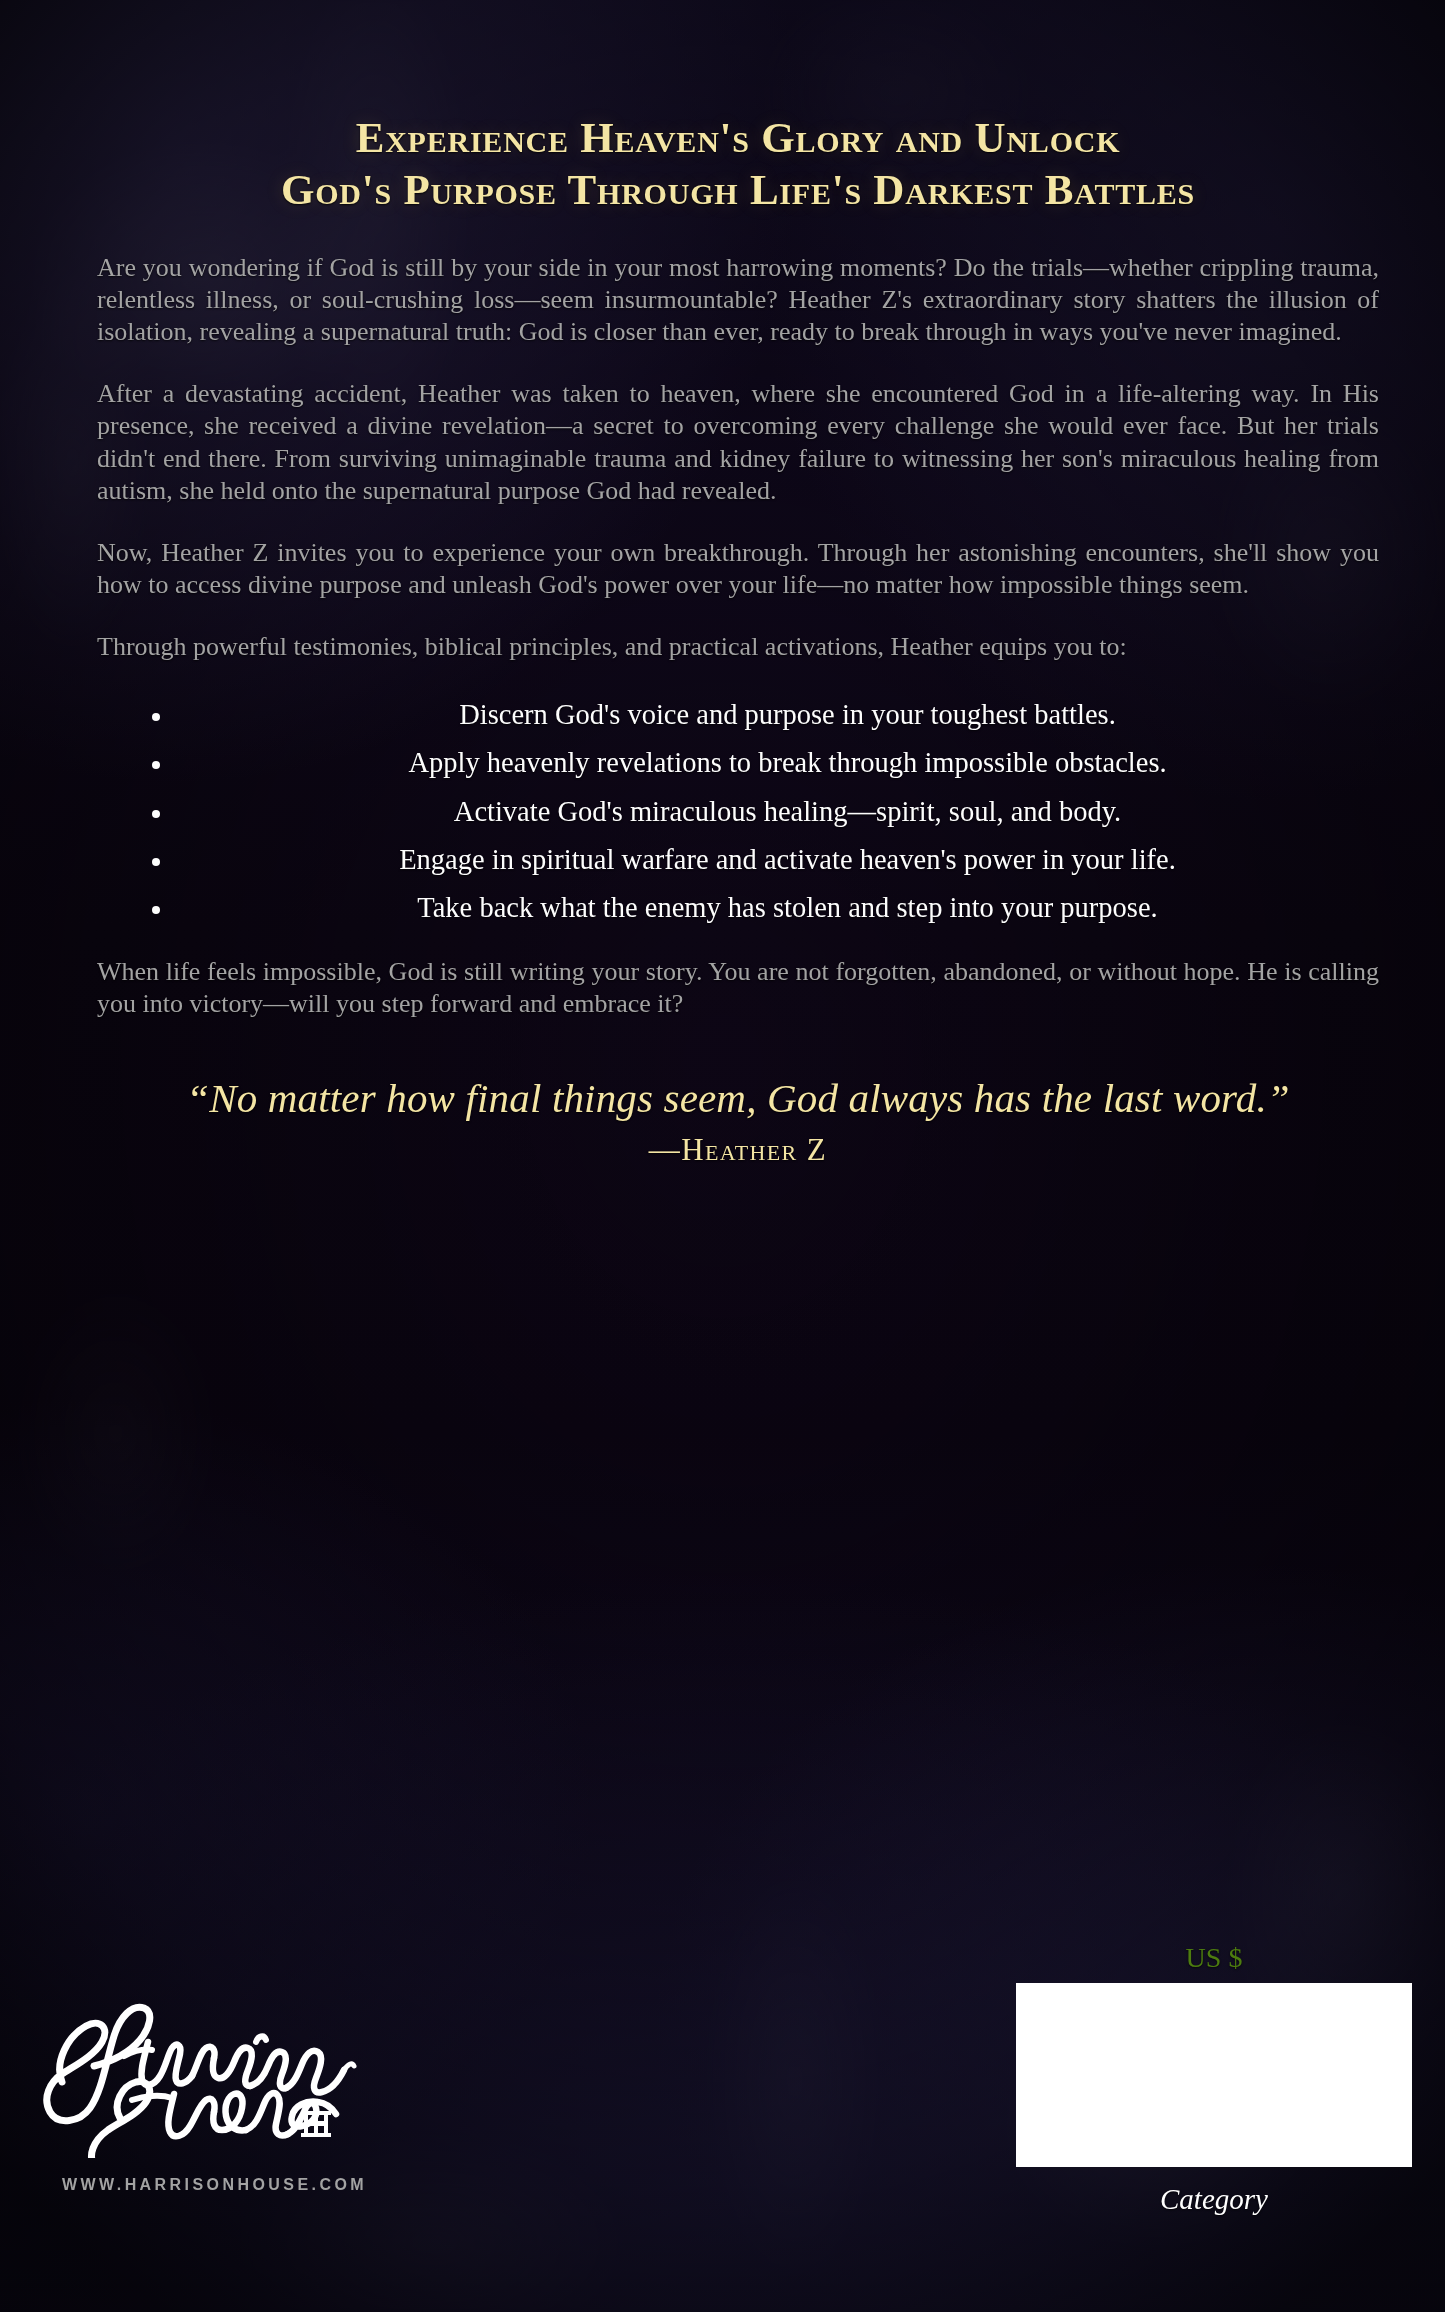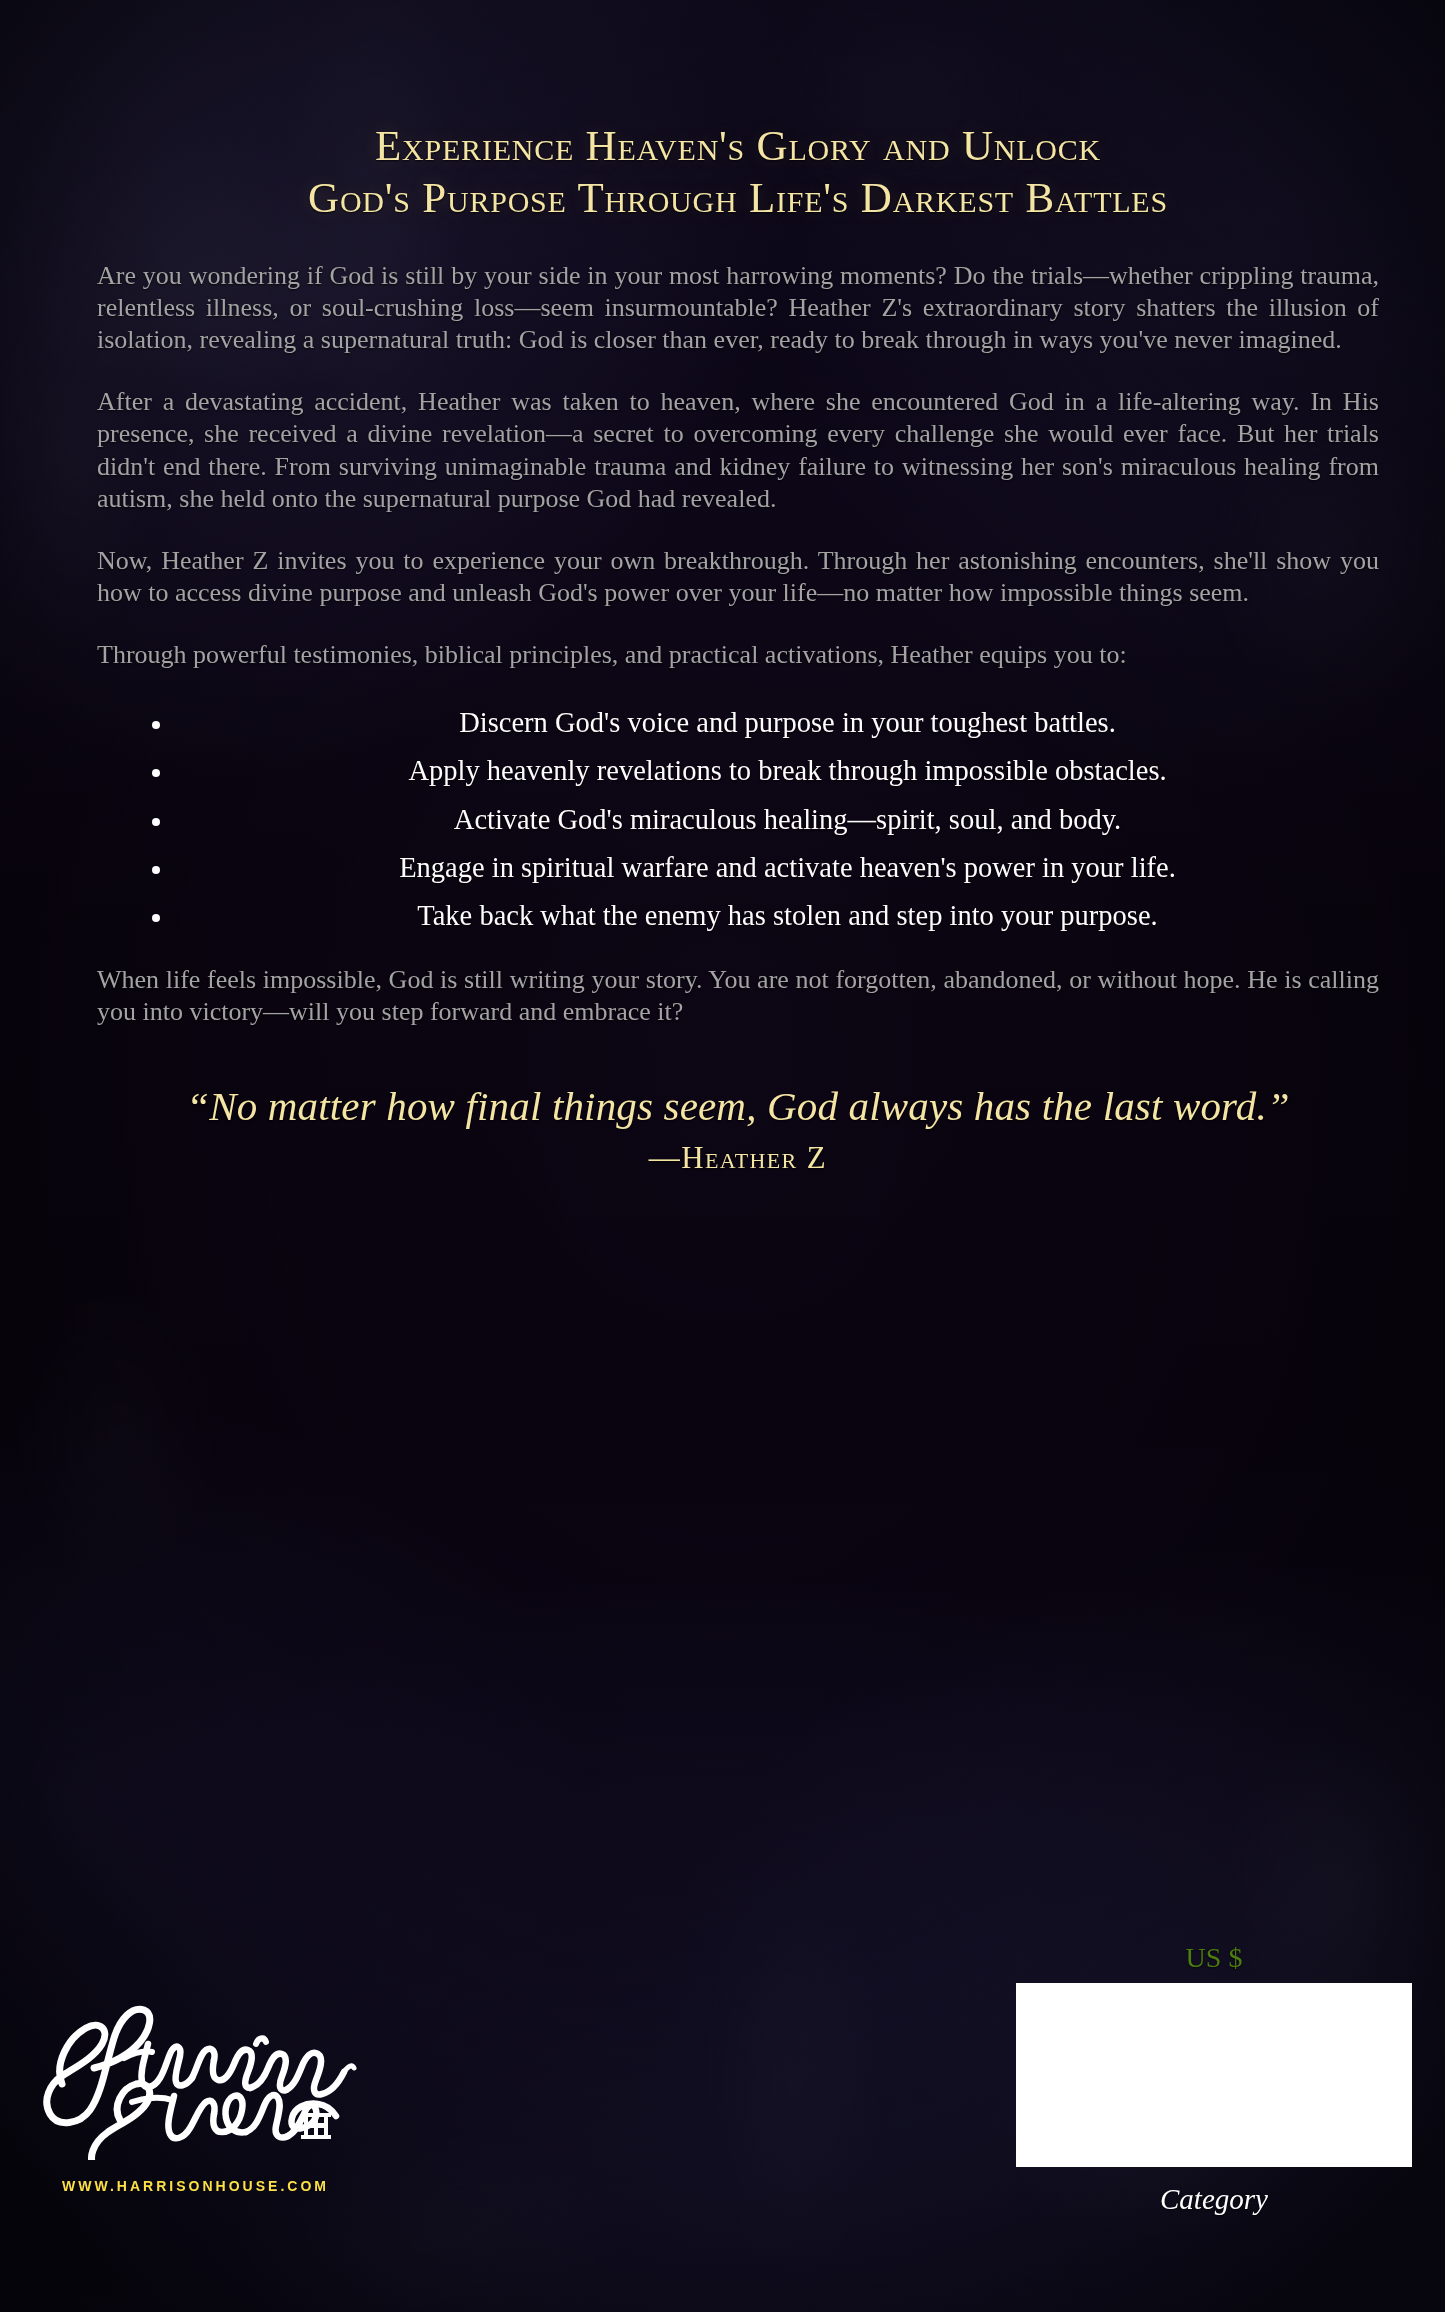--- a/index.html
+++ b/index.html
@@ -56,28 +56,28 @@
   .content {
     position: absolute;
     left: 97px;
     top: 0;
     width: 1282px;
     height: 100%;
   }
 
   
   .headline {
-    margin: 16px;
+    margin: 8px;
     padding-top: 104px;
     text-align: center;
     font-size: 43px;
     line-height: 1.21;
     letter-spacing: .018em;
     font-variant: small-caps;
-    font-weight: 400;
+    font-weight: 700;
     color: #f4e5a4;
     text-shadow: 0 1px 2px rgba(0,0,0,.85), 0 0 18px rgba(190,160,60,.20);
   }
   .headline .hl-line { display: block; }
 
   
   .body-block { margin-top: 36px; }
   .para {
     margin: 0 0 30px 0;
     font-size: 26px;
@@ -165,24 +165,24 @@
     right: 24px;
     bottom: 18px;
     width: 34px;
     height: 32px;
   }
   .logo-monogram svg { display: block; width: 34px; height: 32px; }
   .publisher-url {
     margin-top: 18px;
     padding-left: 34px;
     font-family: "Liberation Sans", "DejaVu Sans", sans-serif;
-    font-size: 14px;
+    font-size: 16px;
     font-weight: 700;
     letter-spacing: .215em;
-    color: #fde047;
+    color: #a3a3a3;
   }
 
   
   .barcode-zone {
     position: absolute;
     right: 28px;
     bottom: 34px;
     width: 406px;
   }
   .price-label {

